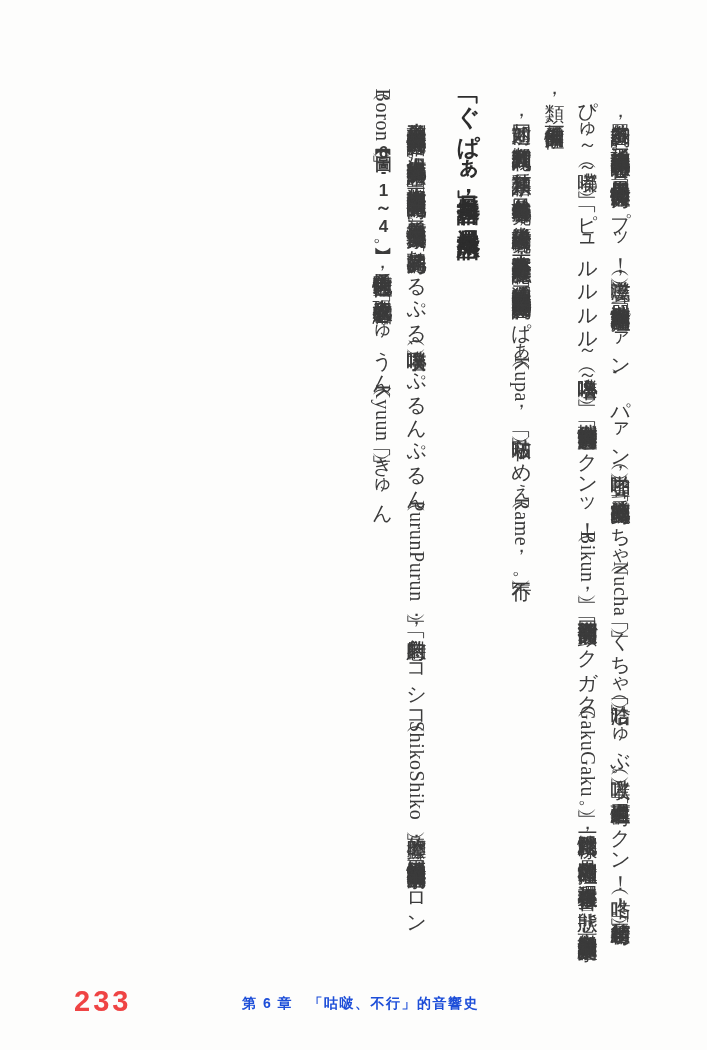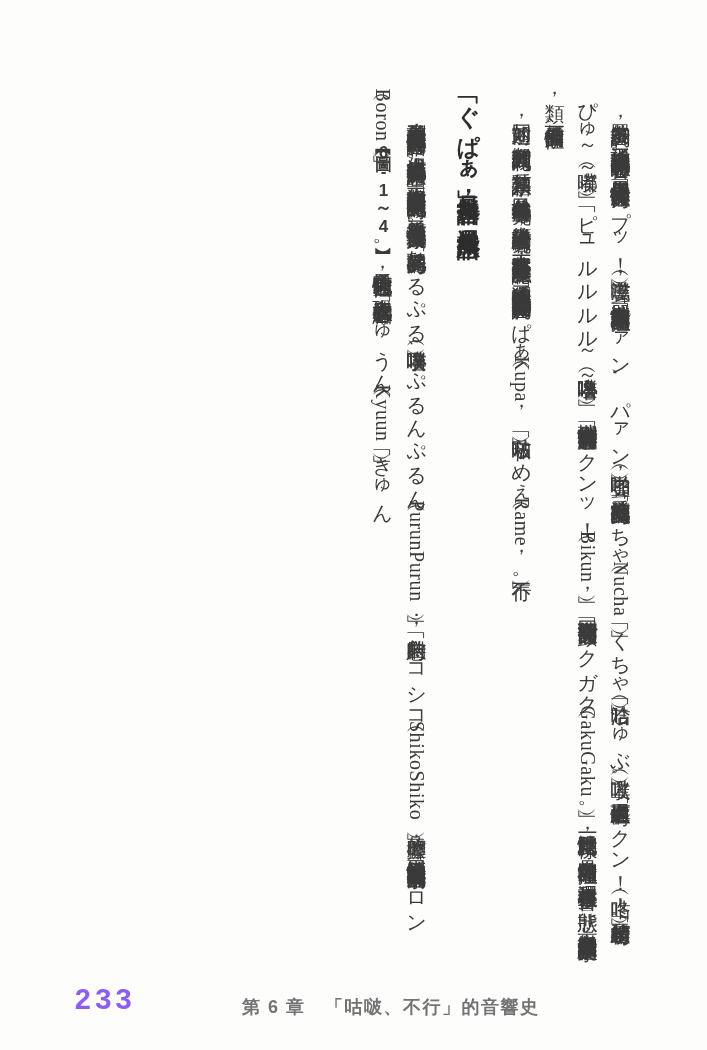--- a/index.html
+++ b/index.html
@@ -57,35 +57,35 @@
     position: absolute;
     left: 0;
     bottom: 0;
     width: 100%;
     height: 70px;
   }
   .page-number {
     position: absolute;
     left: 74px;
     top: 985px;
-    font-family: Liberation Mono, monospace;
+    font-family: Liberation Sans, sans-serif;
     font-weight: bold;
     font-size: 29px;
     letter-spacing: 3px;
-    color: #8b5cf6;
+    color: #ef4444;
   }
   .running-head {
     position: absolute;
     left: 242px;
     top: 995px;
     font-family: "Liberation Sans", "DejaVu Sans", sans-serif;
     font-weight: bold;
-    font-size: 18px;
+    font-size: 14px;
     letter-spacing: 1.5px;
-    color: #737373;
+    color: #1d4ed8;
   }
 </style>
 </head>
 <body>
 
 <div class="book-page">
 
   <div class="text-block">
     <p>眾多的擬音詞，形成了許多現實中找不到的獨特語感和發音。像是男性性器用力插入女性性器時「ズプッ！（滋噗）」聲，性器在激烈的活塞運動下碰撞的「パァン、パァン（啪啪啪）」聲，愛液彼此摩擦交融時的「ぬちゃ（Nucha）」「くちゃ（咕洽）」「じゅぶ（啾噗）」。還有男性在絕頂時「ドクン！（咚咕！）」和後續射精時「どぴゅ～（嘟噗～）」、「ピュルルルル～（噗嚕嚕嚕嚕～）」。女性感覺到高潮時身體僵直的「ビクンッ！（Bikun）」，因高潮餘韻而不停震顫的「ガクガク（GakuGaku）」。性愛就跟格鬥一樣，是肉體激烈的碰撞，其過程存在很多種音響、狀態，而從擬音詞的數量和手繪文字的種類，便可看出作家的個性。</p>
     <p>如同前述，擬音詞的種類五花八門，其種類和譜系、以及各年代的擬音表現等研究，筆者決定託付給今後的研究者，本章將專注於甚至跨足至一般漫畫雜誌，完成了獨特的進化並「記號化」的成人漫畫界兩大擬音詞「くぱぁ（Kupa，咕啵）」和「らめぇ（Rame，不行）」。</p>

